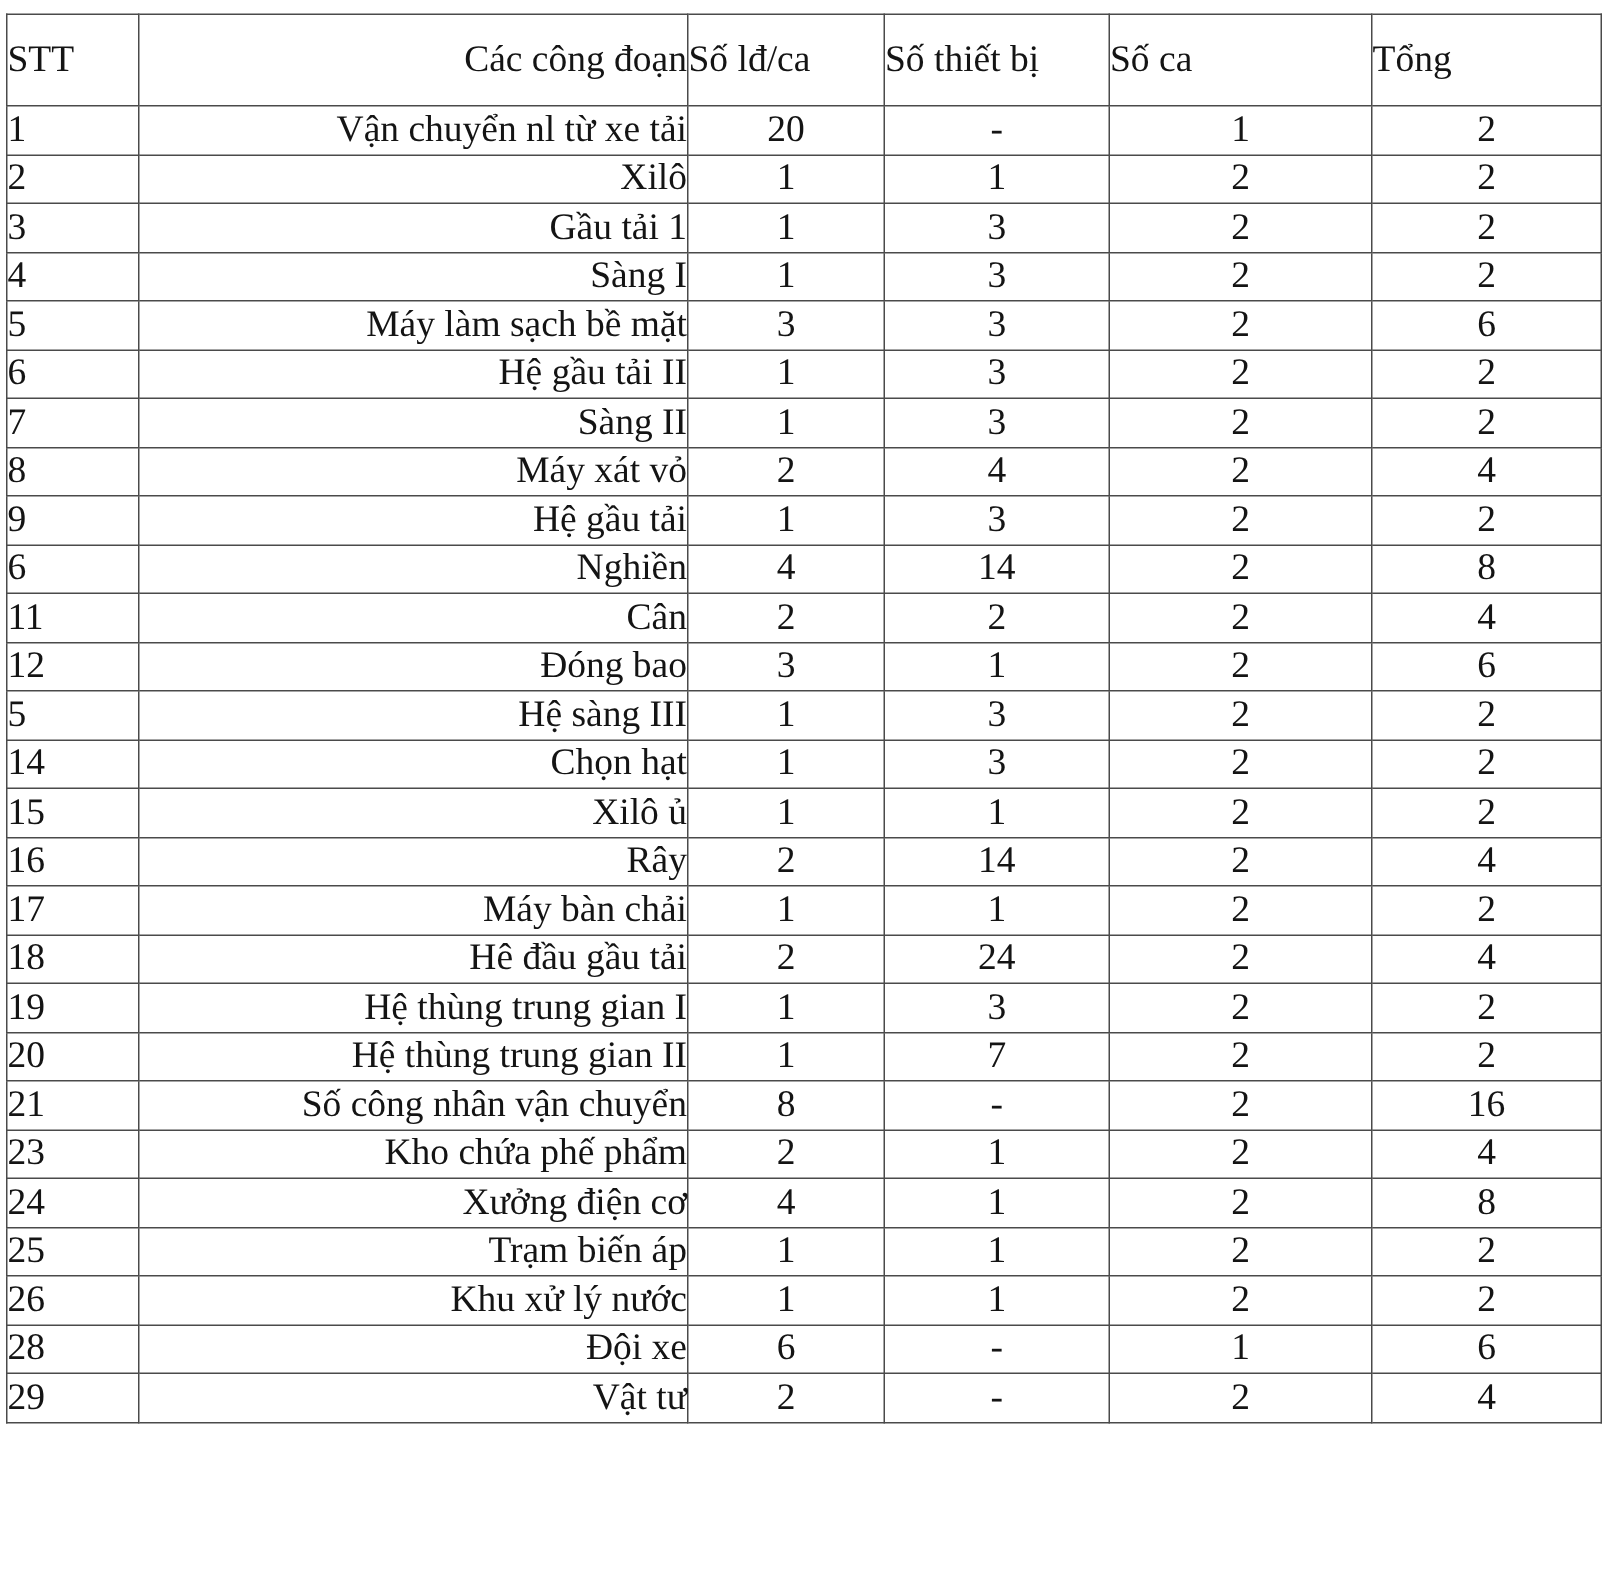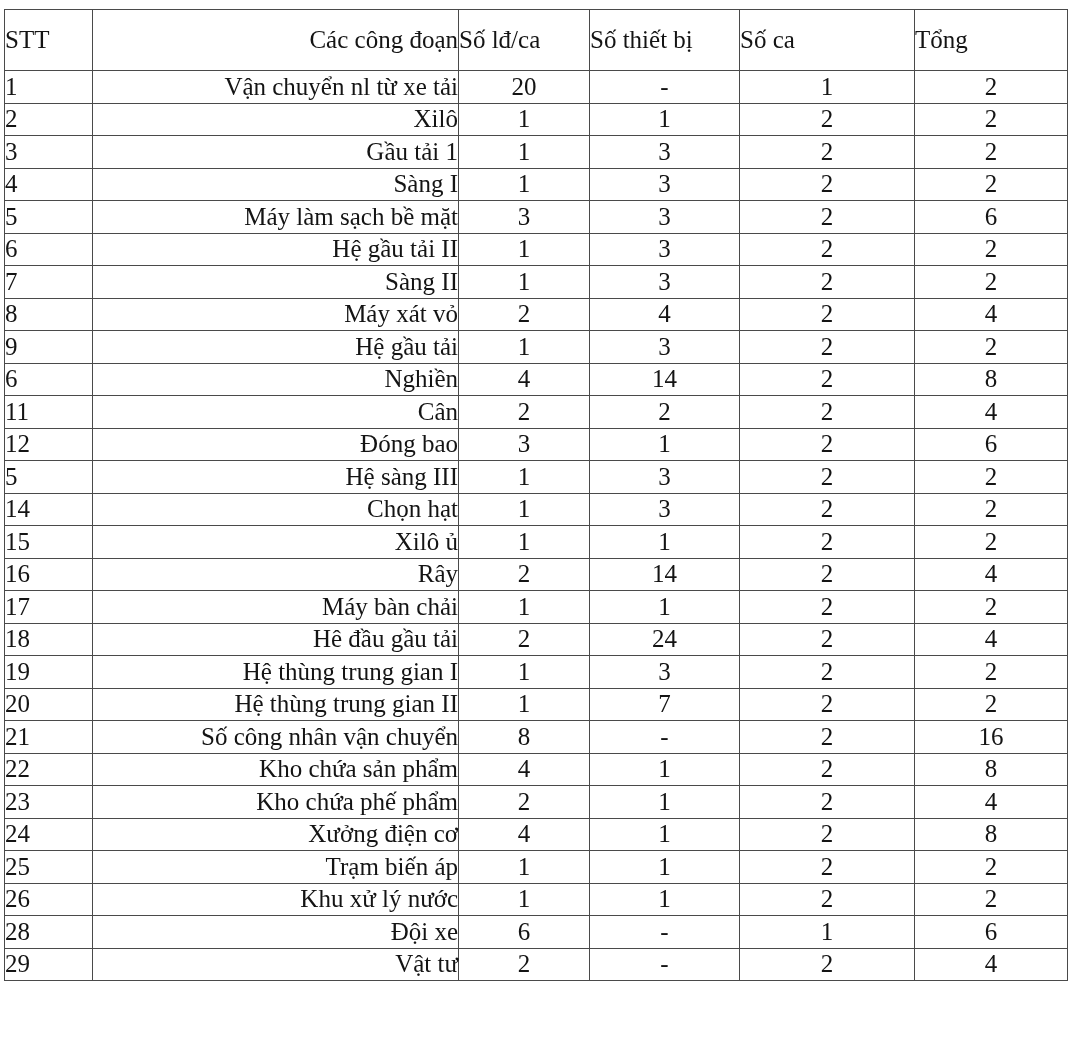--- a/index.html
+++ b/index.html
@@ -249,28 +249,20 @@
         </tr>
         <tr>
           <td class="cell-stt">21</td>
           <td class="cell-name">Số công nhân vận chuyển</td>
           <td class="cell-num">8</td>
           <td class="cell-num">-</td>
           <td class="cell-num">2</td>
           <td class="cell-num">16</td>
         </tr>
         <tr>
-          <td class="cell-stt">22</td>
-          <td class="cell-name">Kho chứa sản phẩm</td>
-          <td class="cell-num">4</td>
-          <td class="cell-num">1</td>
-          <td class="cell-num">2</td>
-          <td class="cell-num">8</td>
-        </tr>
-        <tr>
           <td class="cell-stt">23</td>
           <td class="cell-name">Kho chứa phế phẩm</td>
           <td class="cell-num">2</td>
           <td class="cell-num">1</td>
           <td class="cell-num">2</td>
           <td class="cell-num">4</td>
         </tr>
         <tr>
           <td class="cell-stt">24</td>
           <td class="cell-name">Xưởng điện cơ</td>

